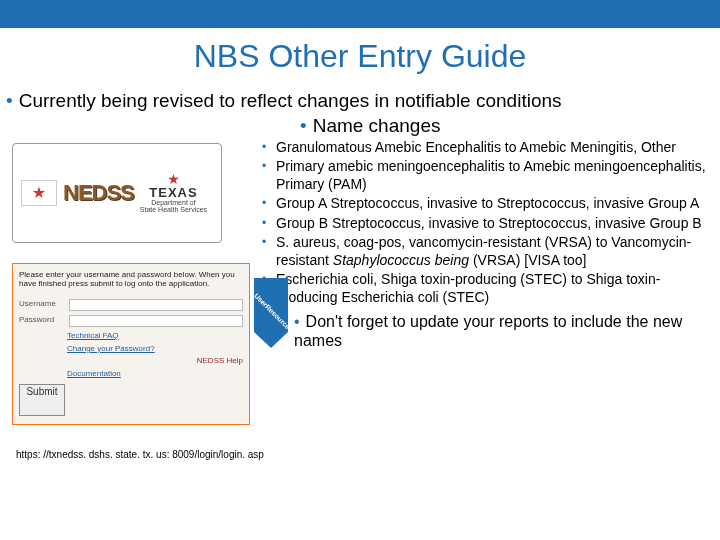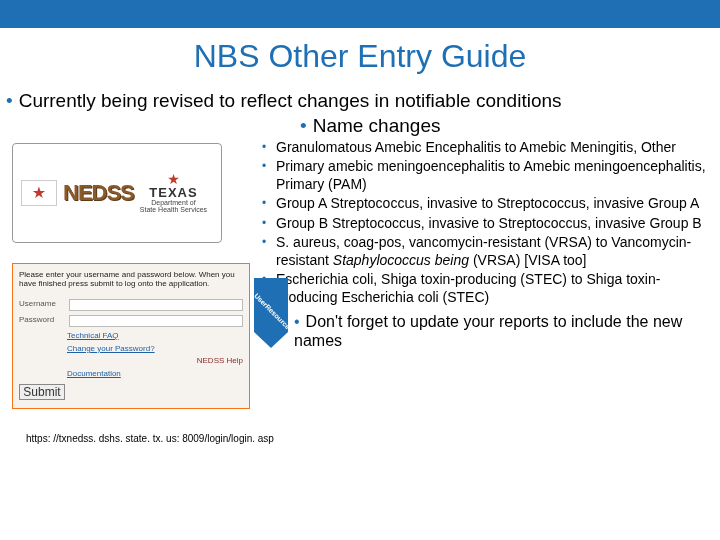--- a/index.html
+++ b/index.html
@@ -167,32 +167,32 @@
   .login-panel .link2 {
     color: #8a2a2a;
     font-size: 8px;
     margin: 3px 0 3px 48px;
     display: block;
     text-align: right;
   }
   .login-panel .submit {
     margin-top: 6px;
     width: 46px;
-    height: 16px;
+    height: 32px;
     background: #eee;
     border: 1px solid #888;
-    font-size: 12px;
+    font-size: 10px;
     text-align: center;
     line-height: 14px;
   }
   .urltext {
     font-size: 10px;
     color: #000;
     margin-top: 24px;
-    margin-left: 14px;
+    margin-left: 4px;
     white-space: nowrap;
   }
   .closing-row {
     display: flex;
     align-items: flex-start;
     margin-top: 6px;
   }
   .closing {
     font-size: 16px;
     color: #000;

